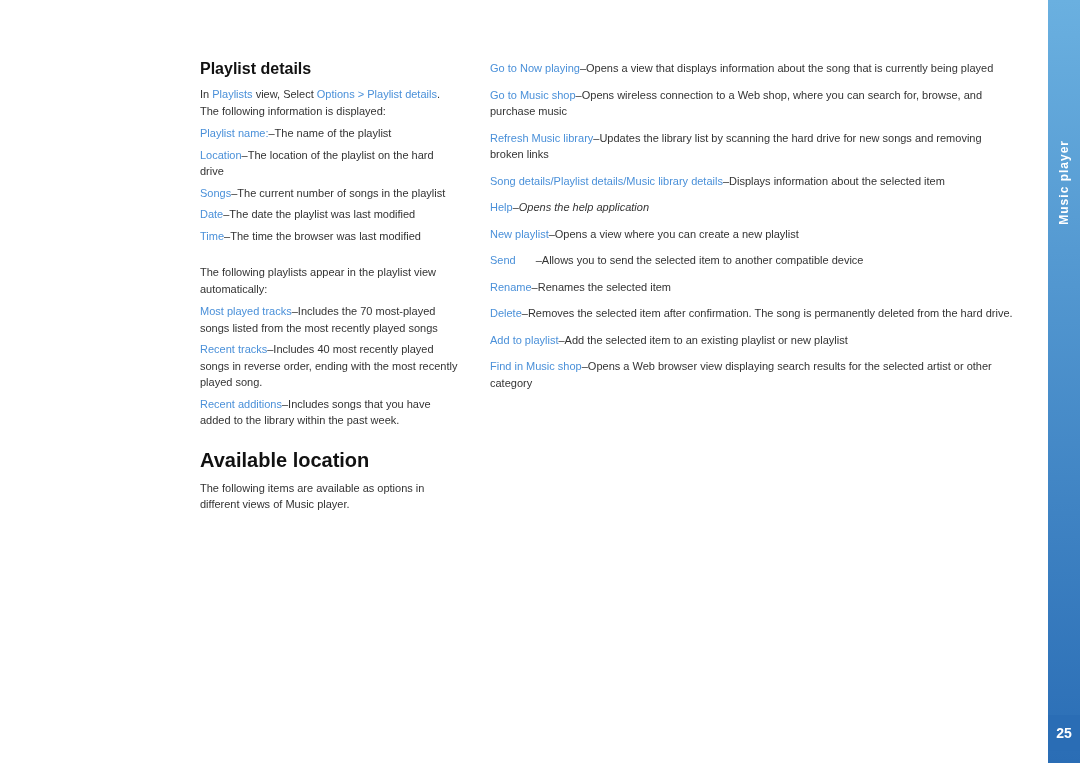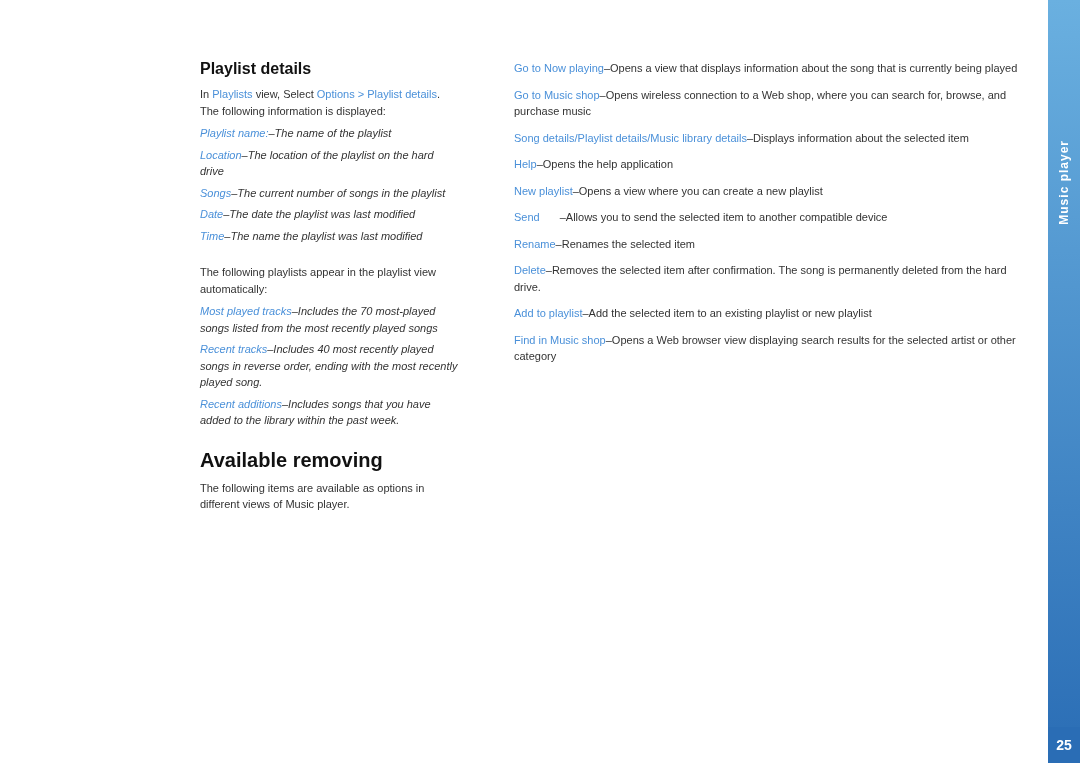--- a/index.html
+++ b/index.html
@@ -62,21 +62,20 @@
     .link-text {
       color: #4a90d9;
       font-size: 11px;
     }
 
     .item-row {
       margin-bottom: 5px;
       font-size: 11px;
       line-height: 1.5;
       color: #333;
-      font-style: italic;
     }
 
     .item-row .link-text {
       color: #4a90d9;
     }
 
     .section-gap {
       margin-bottom: 20px;
     }
 
@@ -109,38 +108,37 @@
       transform: rotate(180deg);
       color: #ffffff;
       font-size: 12px;
       font-weight: bold;
       letter-spacing: 1px;
       white-space: nowrap;
     }
 
     .page-number-box {
       position: absolute;
-      bottom: 0;
+      bottom: 12px;
       width: 32px;
       height: 36px;
       background: #2a6db5;
       display: flex;
       align-items: center;
       justify-content: center;
     }
 
     .page-number {
       color: #ffffff;
       font-size: 14px;
       font-weight: bold;
     }
 
     .right-col-item {
       margin-bottom: 10px;
-      margin-left: 24px;
     }
 
     .right-col-item .body-text {
       margin-top: 2px;
     }
   </style>
 </head>
 <body>
 
 <div class="page-container">
@@ -159,61 +157,64 @@
         <div class="item-row">
           <span class="link-text">Location</span><span>–The location of the playlist on the hard drive</span>
         </div>
         <div class="item-row">
           <span class="link-text">Songs</span><span>–The current number of songs in the playlist</span>
         </div>
         <div class="item-row">
           <span class="link-text">Date</span><span>–The date the playlist was last modified</span>
         </div>
         <div class="item-row">
-          <span class="link-text">Time</span><span>–The name the playlist was last modified</span>
+          <span class="link-text">Time</span><span>–The time the browser was last modified</span>
         </div>
       </div>
 
       <div class="section-gap">
         <p class="body-text">The following playlists appear in the playlist view automatically:</p>
         <div class="item-row">
           <span class="link-text">Most played tracks</span><span>–Includes the 70 most-played songs listed from the most recently played songs</span>
         </div>
         <div class="item-row">
           <span class="link-text">Recent tracks</span><span>–Includes 40 most recently played songs in reverse order, ending with the most recently played song.</span>
         </div>
         <div class="item-row">
           <span class="link-text">Recent additions</span><span>–Includes songs that you have added to the library within the past week.</span>
         </div>
       </div>
 
       <div class="section-gap-large">
-        <div class="section-title-large">Available removing</div>
+        <div class="section-title-large">Available location</div>
         <p class="body-text">The following items are available as options in different views of Music player.</p>
       </div>
 
     </div>
 
     <div class="right-column">
 
       <div class="right-col-item">
         <span class="link-text">Go to Now playing</span><span class="body-text" style="display:inline;">–Opens a view that displays information about the song that is currently being played</span>
       </div>
 
       <div class="right-col-item">
         <span class="link-text">Go to Music shop</span><span class="body-text" style="display:inline;">–Opens wireless connection to a Web shop, where you can search for, browse, and purchase music</span>
       </div>
 
+      <div class="right-col-item">
+        <span class="link-text">Refresh Music library</span><span class="body-text" style="display:inline;">–Updates the library list by scanning the hard drive for new songs and removing broken links</span>
+      </div>
 
       <div class="right-col-item">
         <span class="link-text">Song details/Playlist details/Music library details</span><span class="body-text" style="display:inline;">–Displays information about the selected item</span>
       </div>
 
       <div class="right-col-item">
-        <span class="link-text">Help</span><span class="body-text" style="display:inline;">–Opens the help application</span>
+        <span class="link-text">Help</span><span class="body-text" style="display:inline;font-style:italic;">–Opens the help application</span>
       </div>
 
       <div class="right-col-item">
         <span class="link-text">New playlist</span><span class="body-text" style="display:inline;">–Opens a view where you can create a new playlist</span>
       </div>
 
       <div class="right-col-item">
         <span class="link-text">Send</span><span class="body-text" style="display:inline;padding-left:20px;">–Allows you to send the selected item to another compatible device</span>
       </div>
 

